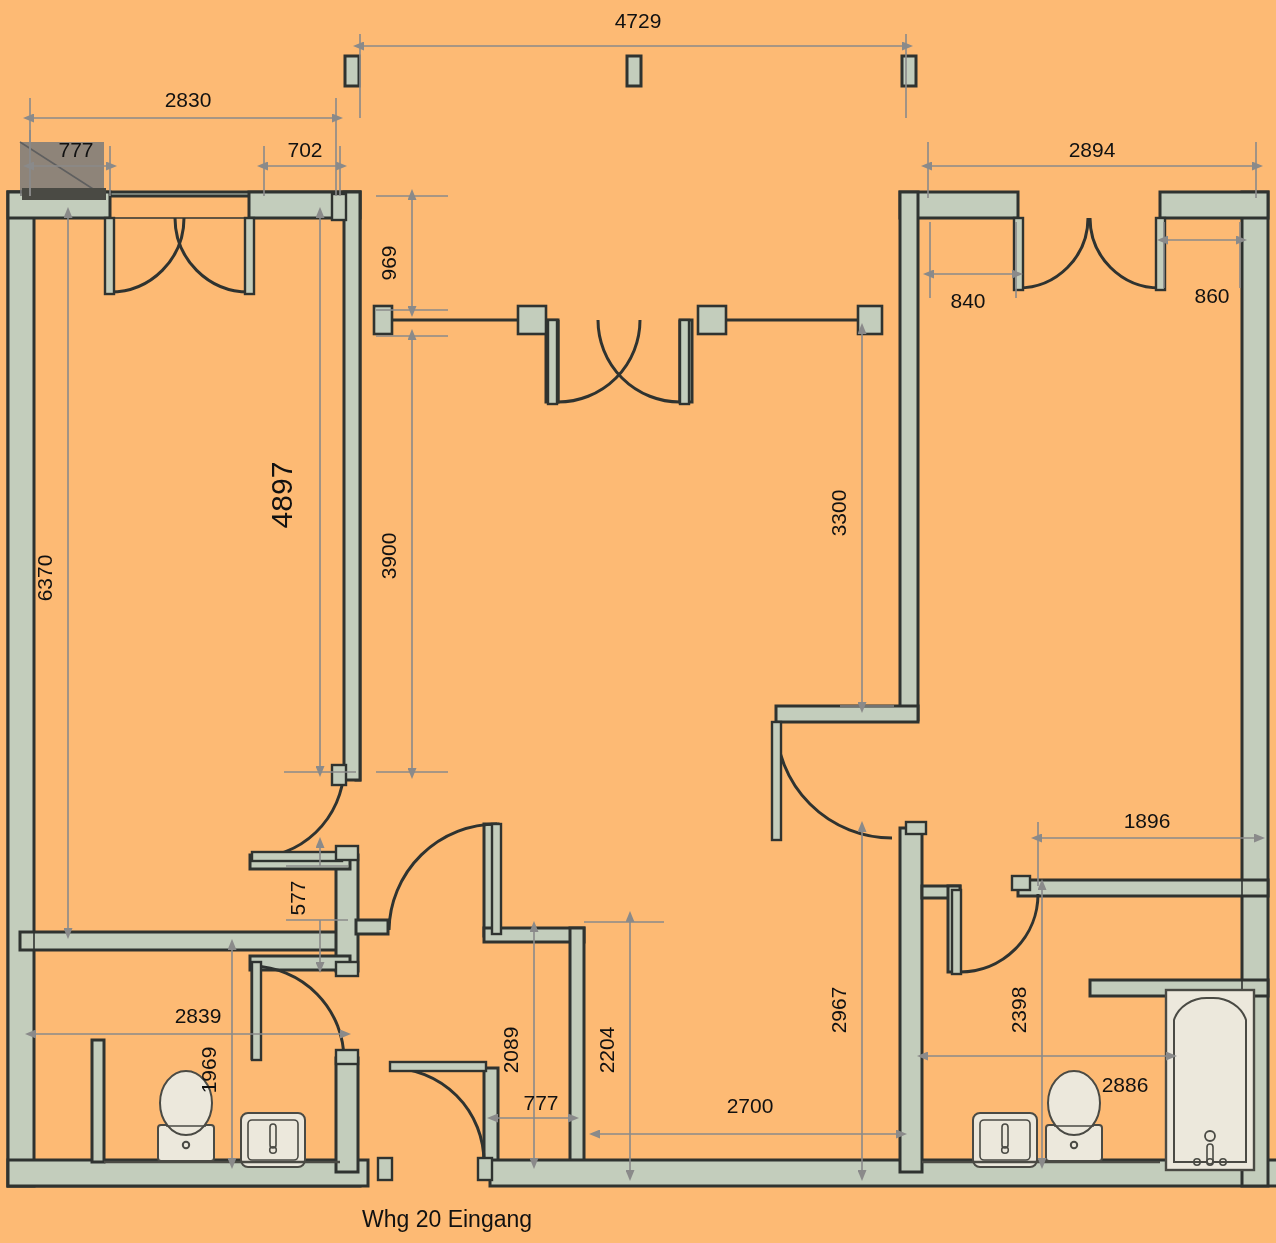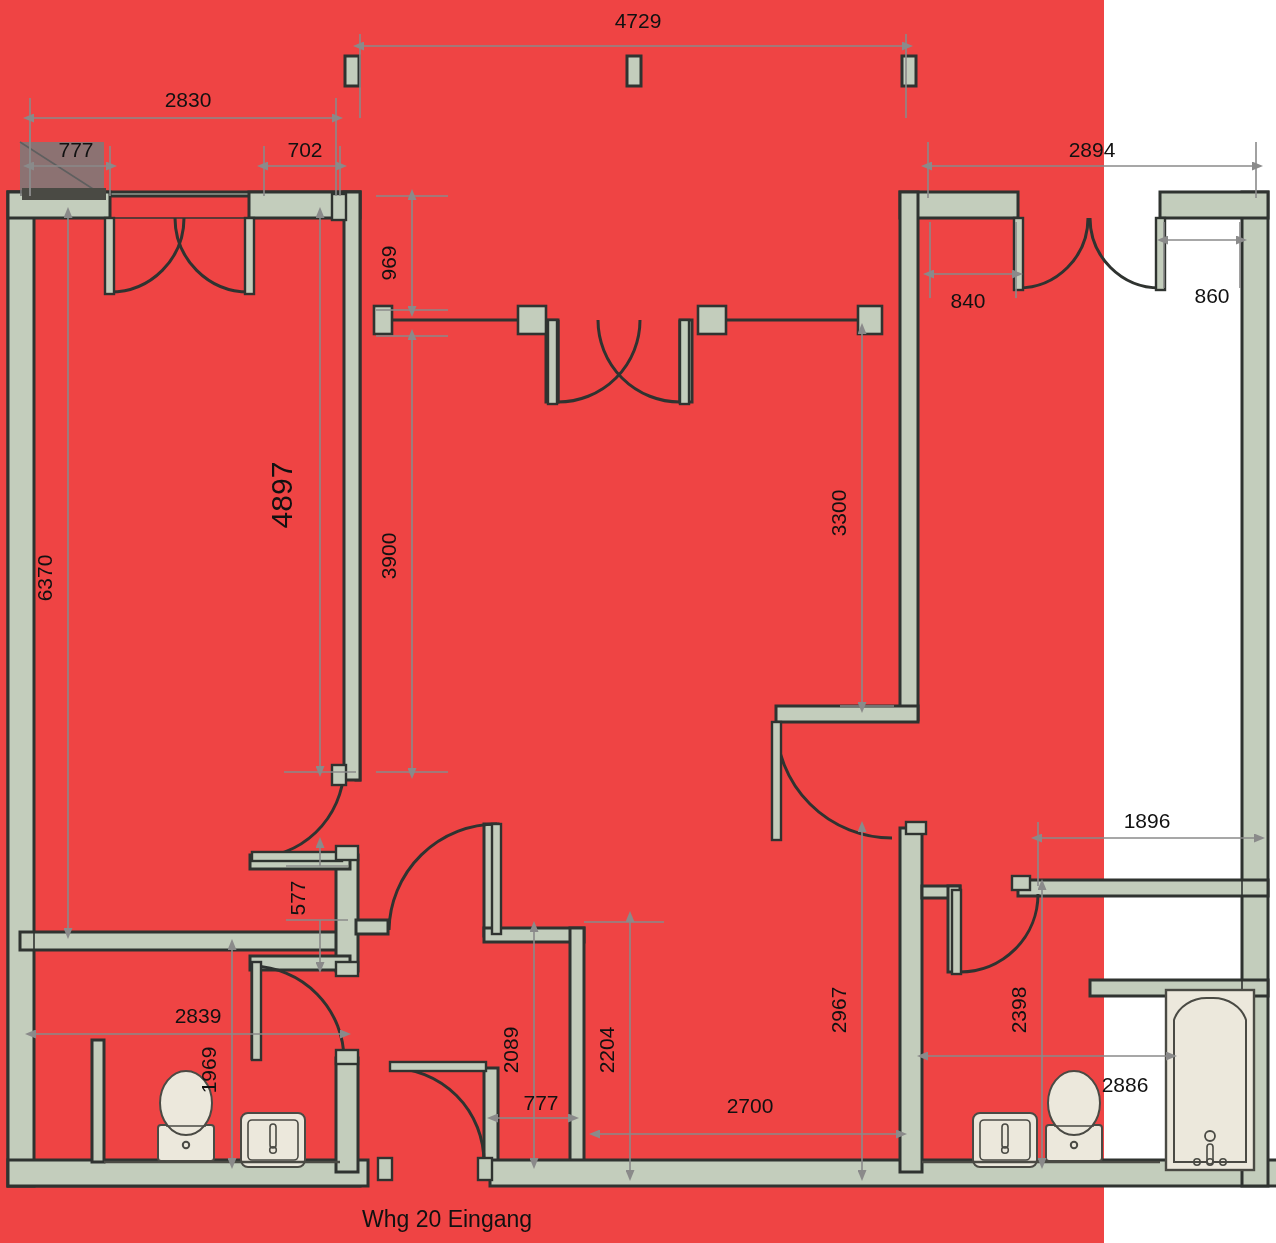--- a/index.html
+++ b/index.html
@@ -1,17 +1,17 @@
 <!DOCTYPE html>
 <html><head>
 <meta charset="utf-8">
 <style>
   html,body{margin:0;padding:0;background:#ffffff;}
   body{width:1276px;height:1243px;overflow:hidden;font-family:"Liberation Sans",sans-serif;}
-  #plan-root{position:relative;width:1104px;height:1243px;background:#ef4444;text-align:center;}
+  #plan-root{position:relative;width:1276px;height:1243px;background:#fdba74;text-align:center;}
   svg#floorplan{position:absolute;left:0;top:0;width:1276px;height:1243px;display:block;}
   .dimtext{font-family:"Liberation Sans",sans-serif;font-size:21px;fill:#111111;}
   .plantitle{font-family:"Liberation Sans",sans-serif;font-size:23px;fill:#111111;}
 </style>
 </head>
 <body>
 
 <div id="plan-root">
 <svg id="floorplan" viewBox="0 0 1276 1243">
   <defs>

